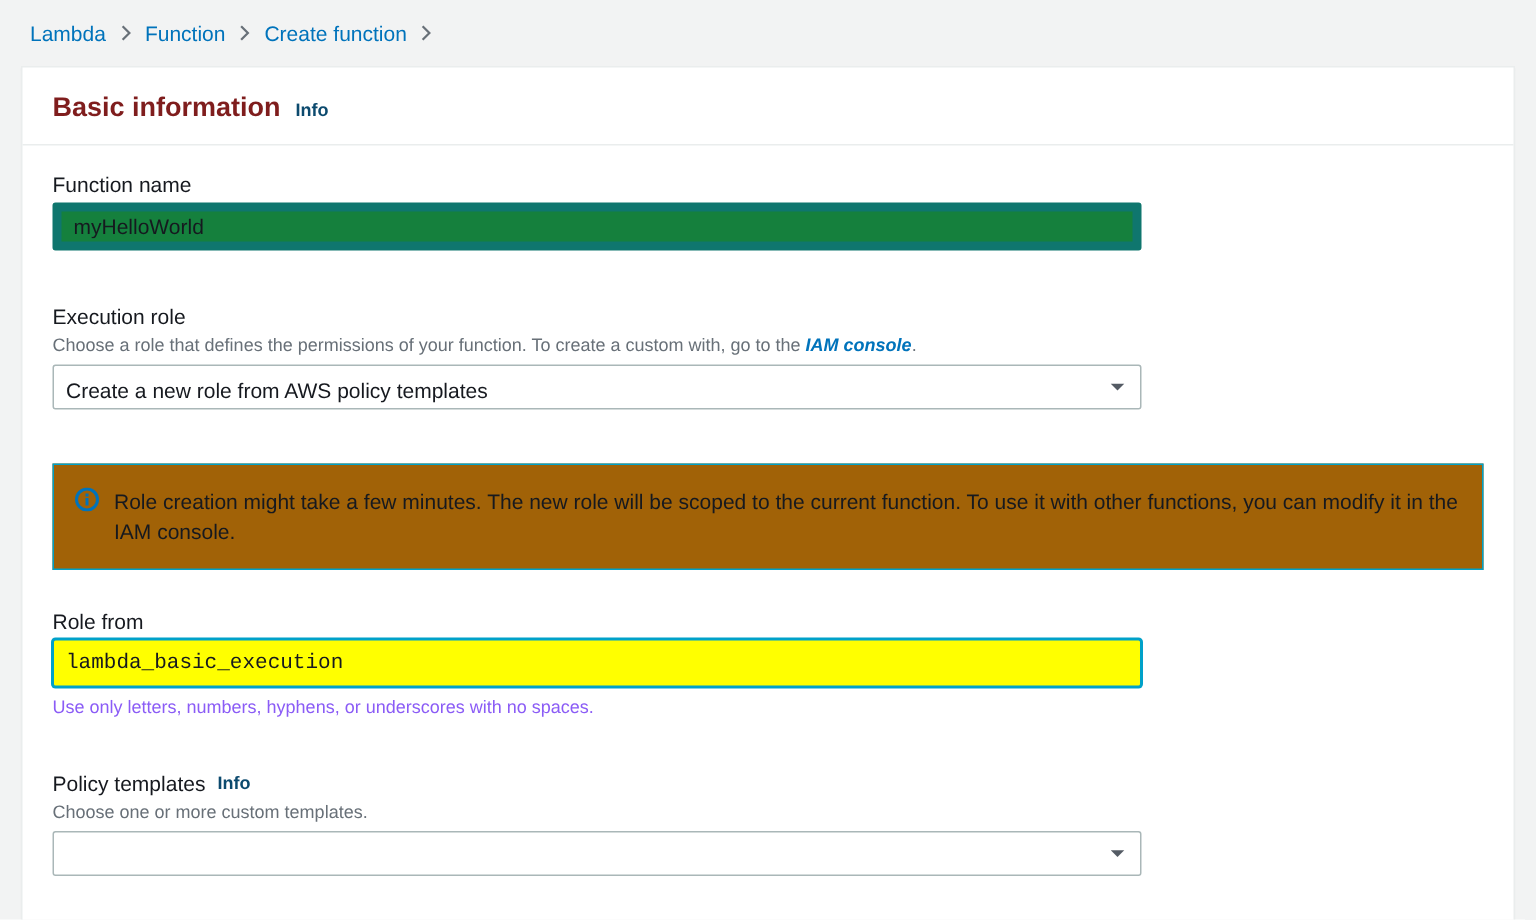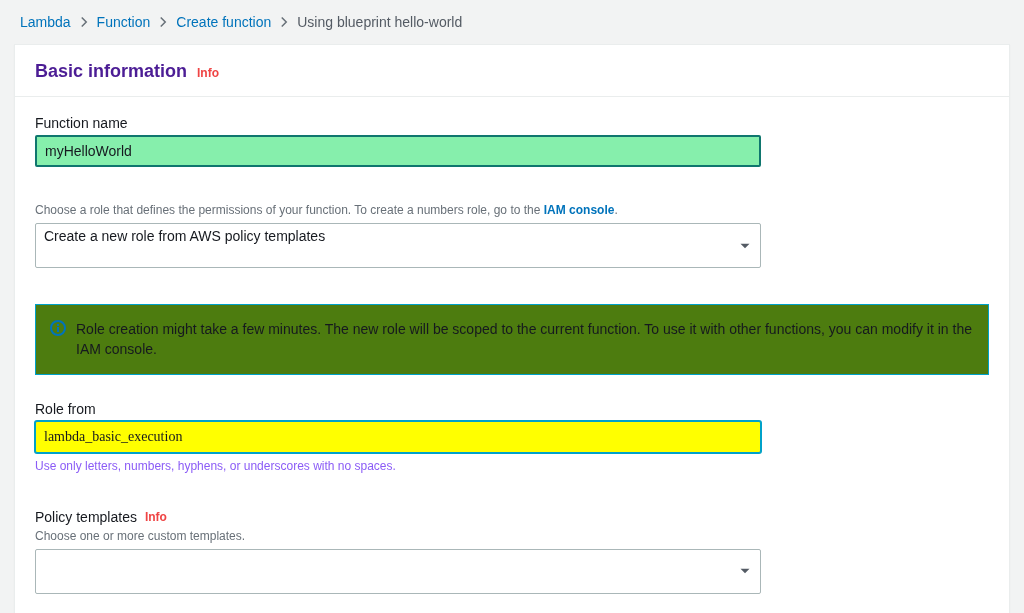--- a/index.html
+++ b/index.html
@@ -33,98 +33,98 @@
   .panel-header {
     padding: 16px 20px 14px 20px;
     border-bottom: 1px solid #eaeded;
     display: flex;
     align-items: baseline;
     gap: 10px;
   }
   .panel-header h2 {
     font-size: 18px;
     font-weight: 700;
-    color: #4c1d95;
+    color: #7f1d1d;
   }
   .info-link {
-    color: #ef4444;
+    color: #0c4a6e;
     font-size: 12px;
     font-weight: 700;
     cursor: pointer;
   }
   .panel-body { padding: 18px 20px 22px 20px; }
 
   .field { margin-bottom: 36px; }
   .field-label {
     font-size: 14px;
     color: #16191f;
     margin-bottom: 4px;
     display: flex;
     align-items: center;
     gap: 8px;
   }
   .field-desc {
     font-size: 12px;
     color: #687078;
     margin-bottom: 6px;
   }
-  .field-desc a { color: #0073bb; font-weight: 700; text-decoration: none; }
+  .field-desc a { color: #0073bb; font-weight: 700; text-decoration: none; font-style: italic; }
   .hint {
     font-size: 12px;
     color: #8b5cf6;
     margin-top: 6px;
   }
 
   .text-input {
     width: 726px;
     height: 32px;
-    border: 2px solid #0f766e;
+    border: 6px solid #0f766e;
     border-radius: 2px;
     padding: 4px 8px;
     font-size: 14px;
     color: #16191f;
-    background: #86efac;
+    background: #15803d;
   }
   .text-input.highlight {
     background: #ffff00;
     border: 1px solid #00a1c9;
     box-shadow: 0 0 0 1px #00a1c9;
-    font-family: Liberation Serif, serif;
+    font-family: Liberation Mono, monospace;
   }
 
   .select-wrap {
     position: relative;
     width: 726px;
   }
   .select-wrap.wide { width: 726px; }
   .select {
     width: 100%;
-    height: 45px;
+    height: 30px;
     border: 1px solid #aab7b8;
     border-radius: 2px;
     padding: 4px 30px 4px 8px;
     font-size: 14px;
     color: #16191f;
     background: #fff;
     display: flex;
-    align-items: flex-start;
+    align-items: flex-end;
     cursor: pointer;
   }
   .select-caret {
     position: absolute;
     right: 10px;
     top: 50%;
     transform: translateY(-50%);
     pointer-events: none;
     color: #545b64;
   }
 
   .info-box {
     border: 1px solid #00a1c9;
-    background: #4d7c0f;
+    background: #a16207;
     border-radius: 0;
     padding: 14px 16px 14px 14px;
     display: flex;
     gap: 10px;
     margin-bottom: 26px;
     width: 100%;
   }
   .info-box .icon { color: #0073bb; flex-shrink: 0; margin-top: 1px; }
   .info-box .msg { font-size: 14px; color: #16191f; line-height: 1.45; }
 
@@ -145,39 +145,39 @@
     <svg width="12" height="12" viewBox="0 0 16 16">
         <path d="M5 2l6 6-6 6" fill="none" stroke="#687078" stroke-width="2"></path>
       </svg>
   </span>
   <a href="#">Create function</a>
   <span class="chev">
     <svg width="12" height="12" viewBox="0 0 16 16">
         <path d="M5 2l6 6-6 6" fill="none" stroke="#687078" stroke-width="2"></path>
       </svg>
   </span>
-  <span class="current">Using blueprint hello-world</span>
 </div>
 
 <div class="panel">
   <div class="panel-header">
     <h2>Basic information</h2>
     <span class="info-link">Info</span>
   </div>
 
   <div class="panel-body">
 
     <div class="field">
       <div class="field-label">Function name</div>
       <input class="text-input" type="text" value="myHelloWorld" style="">
     </div>
 
     <div class="field">
+      <div class="field-label">Execution role</div>
       <div class="field-desc">
-        <span>Choose a role that defines the permissions of your function. To create a numbers role, go to the </span><a href="#">IAM console</a><span>.</span>
+        <span>Choose a role that defines the permissions of your function. To create a custom with, go to the </span><a href="#">IAM console</a><span>.</span>
       </div>
       <div class="select-wrap">
         <div class="select">
             <span>Create a new role from AWS policy templates</span>
           </div>
         <span class="select-caret">
           <svg width="12" height="12" viewBox="0 0 16 16">
               <path d="M2 5l6 6 6-6" fill="#545b64"></path>
             </svg>
         </span>

